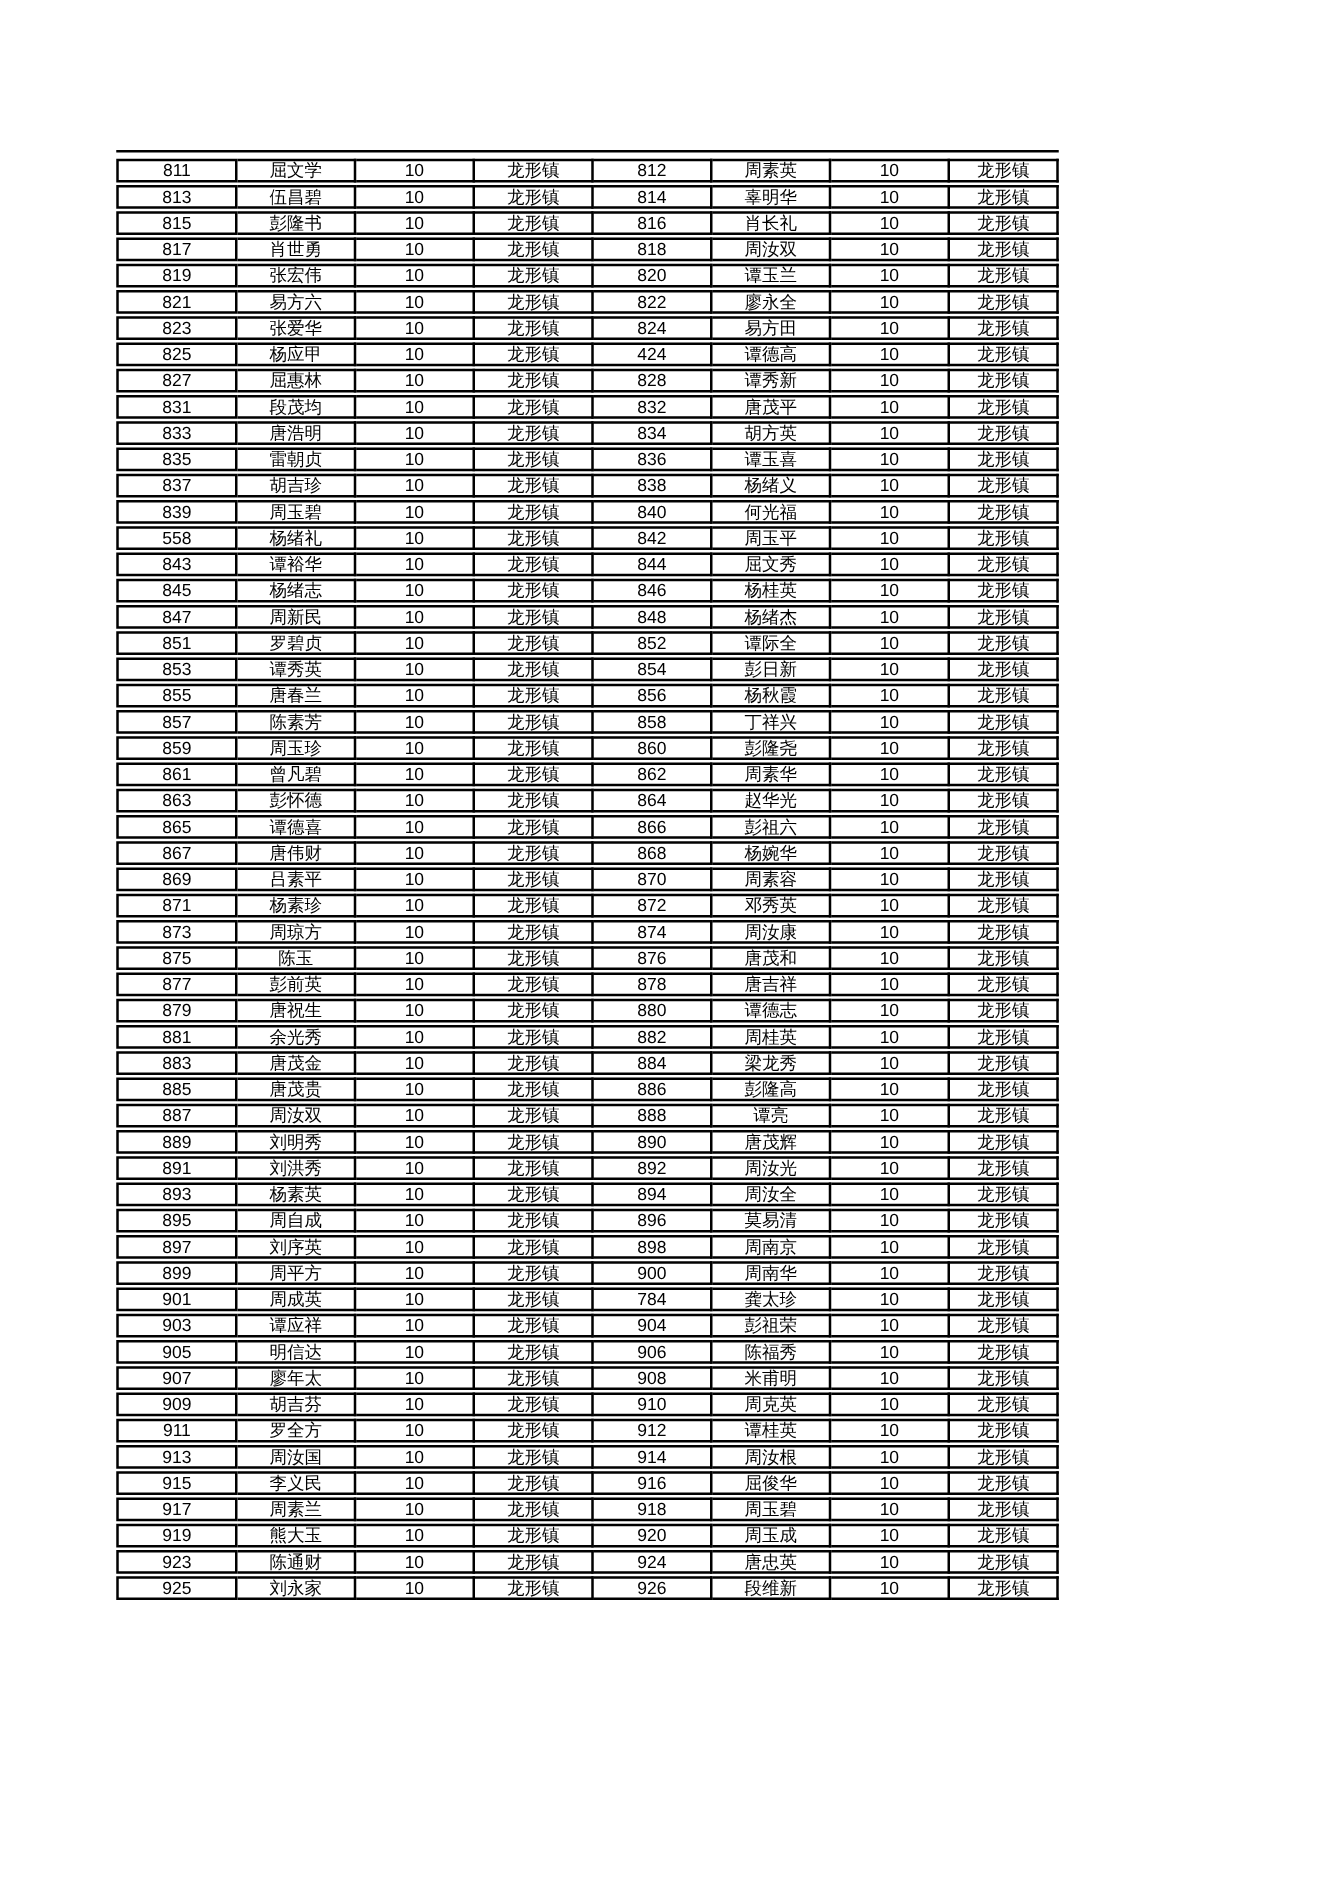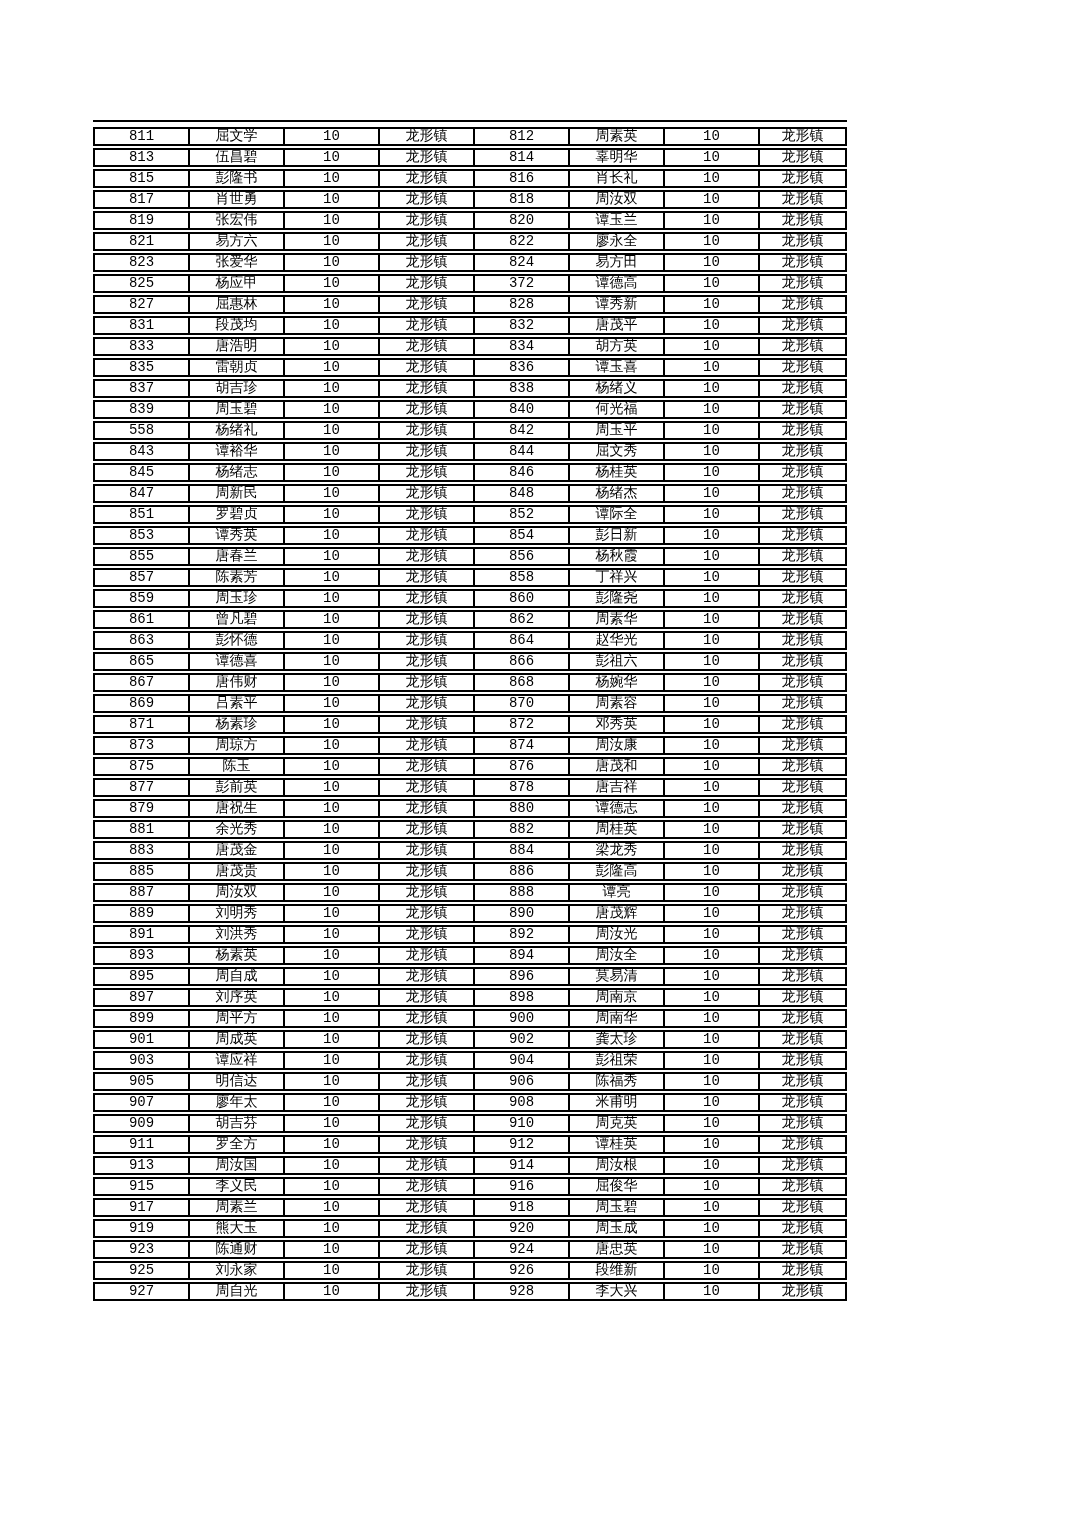--- a/index.html
+++ b/index.html
@@ -5,21 +5,21 @@
   html, body {
     margin: 0;
     padding: 0;
     background: #ffffff;
   }
   .page {
     position: relative;
     width: 1074px;
     height: 1520px;
     background: #ffffff;
-    font-family: Liberation Mono, monospace;
+    font-family: Liberation Sans, sans-serif;
     color: #000000;
     overflow: hidden;
   }
   
   .top-clip-line {
     position: absolute;
     left: 93px;
     top: 120px;
     width: 754px;
     height: 2px;
@@ -146,21 +146,21 @@
       <td class="c-name">易方田</td>
       <td class="c-amount">10</td>
       <td class="c-town">龙形镇</td>
     </tr>
 
     <tr>
       <td class="c-serial">825</td>
       <td class="c-name">杨应甲</td>
       <td class="c-amount">10</td>
       <td class="c-town">龙形镇</td>
-      <td class="c-serial">372</td>
+      <td class="c-serial">424</td>
       <td class="c-name">谭德高</td>
       <td class="c-amount">10</td>
       <td class="c-town">龙形镇</td>
     </tr>
 
     <tr>
       <td class="c-serial">827</td>
       <td class="c-name">屈惠林</td>
       <td class="c-amount">10</td>
       <td class="c-town">龙形镇</td>
@@ -544,21 +544,21 @@
       <td class="c-name">周南华</td>
       <td class="c-amount">10</td>
       <td class="c-town">龙形镇</td>
     </tr>
 
     <tr>
       <td class="c-serial">901</td>
       <td class="c-name">周成英</td>
       <td class="c-amount">10</td>
       <td class="c-town">龙形镇</td>
-      <td class="c-serial">902</td>
+      <td class="c-serial">784</td>
       <td class="c-name">龚太珍</td>
       <td class="c-amount">10</td>
       <td class="c-town">龙形镇</td>
     </tr>
 
     <tr>
       <td class="c-serial">903</td>
       <td class="c-name">谭应祥</td>
       <td class="c-amount">10</td>
       <td class="c-town">龙形镇</td>
@@ -672,26 +672,16 @@
       <td class="c-serial">925</td>
       <td class="c-name">刘永家</td>
       <td class="c-amount">10</td>
       <td class="c-town">龙形镇</td>
       <td class="c-serial">926</td>
       <td class="c-name">段维新</td>
       <td class="c-amount">10</td>
       <td class="c-town">龙形镇</td>
     </tr>
 
-    <tr>
-      <td class="c-serial">927</td>
-      <td class="c-name">周自光</td>
-      <td class="c-amount">10</td>
-      <td class="c-town">龙形镇</td>
-      <td class="c-serial">928</td>
-      <td class="c-name">李大兴</td>
-      <td class="c-amount">10</td>
-      <td class="c-town">龙形镇</td>
-    </tr>
   </tbody>
   </table>
 
 </div>
 
 </body></html>

